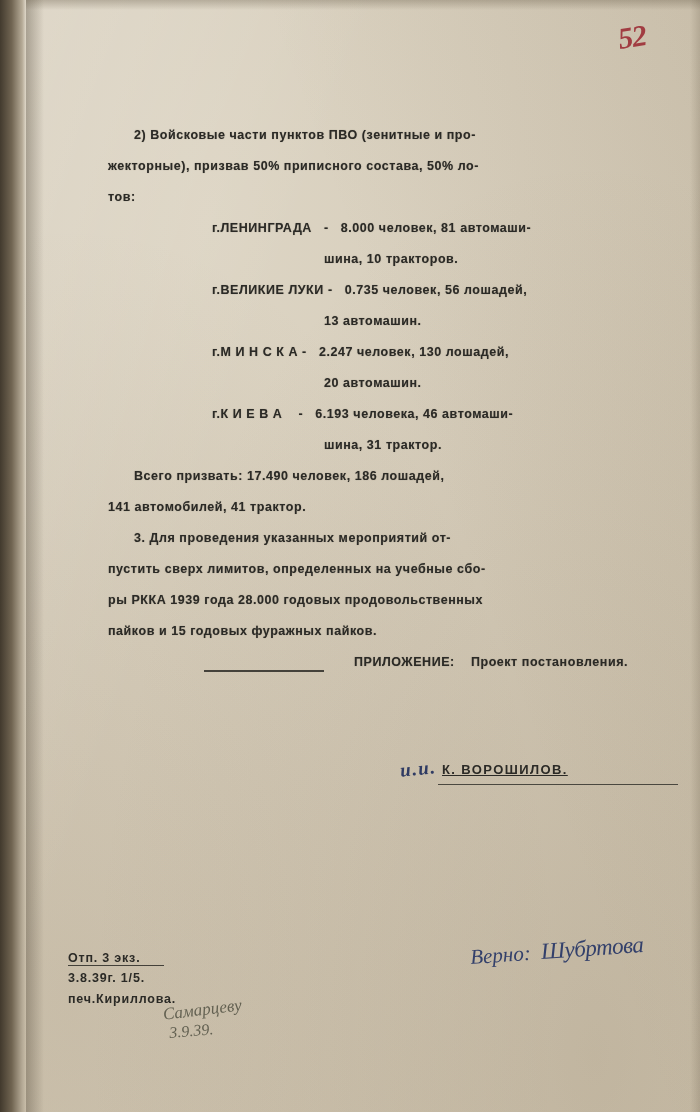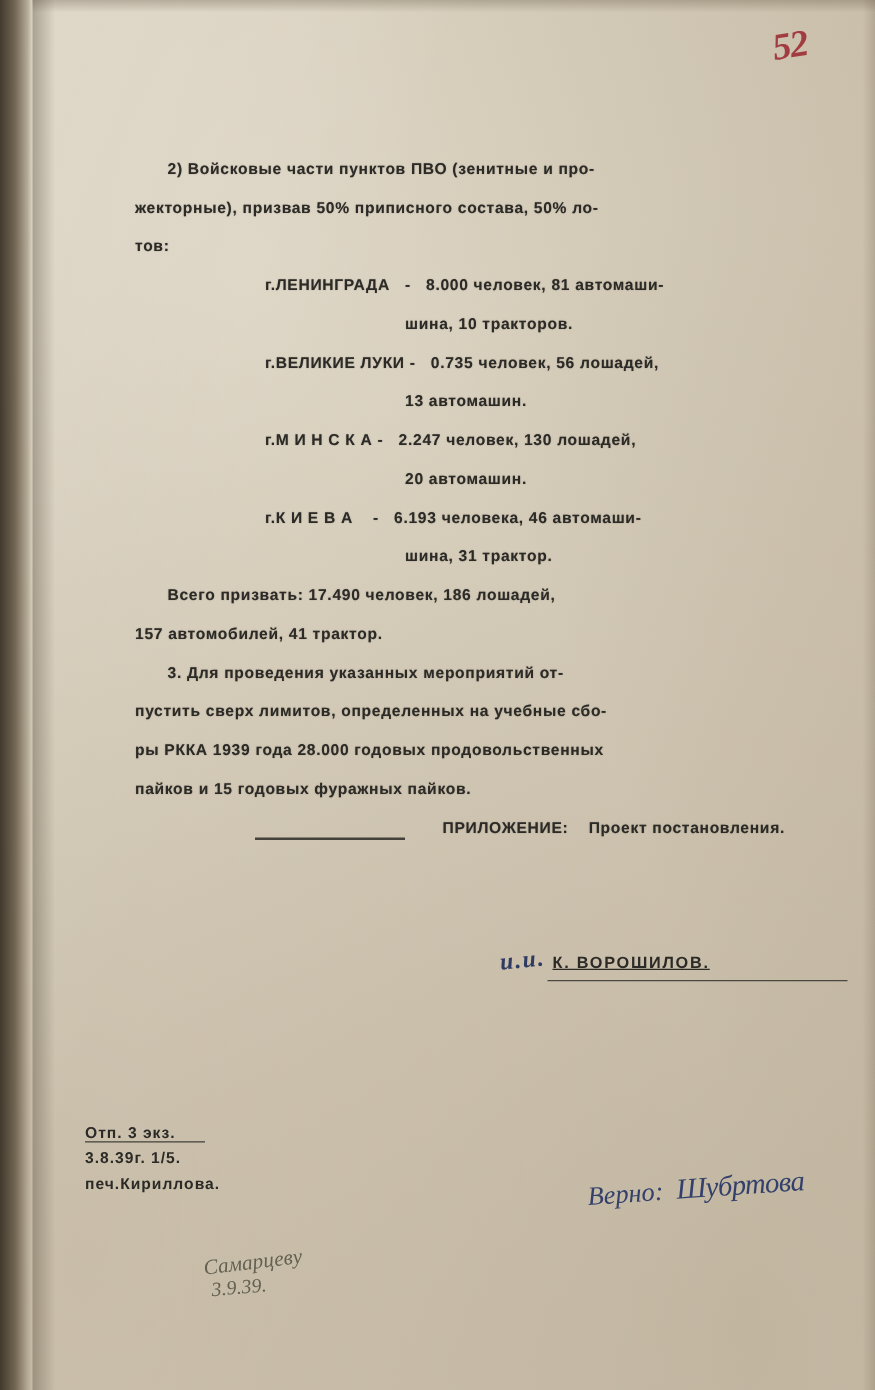--- a/index.html
+++ b/index.html
@@ -130,21 +130,21 @@
     left: 330px;
     top: 22px;
     width: 240px;
     border-bottom: 1.6px solid #2b2a26;
     opacity: 0.8;
   }
 
   .footer-block {
     position: absolute;
     left: 68px;
-    top: 896px;
+    top: 948px;
     color: #2b2a26;
     font-family: "Liberation Sans", sans-serif;
     font-size: 12.5px;
     letter-spacing: 0.8px;
     font-weight: 600;
     line-height: 21px;
   }
   .footer-block .ln { white-space: pre; }
   .footer-underline {
     width: 96px;
@@ -218,21 +218,21 @@
 
       <div class="row"><span>г.М И Н С К А</span><span>&nbsp;</span><span>-</span><span>&nbsp;&nbsp;&nbsp;</span><span>2.247 человек, 130 лошадей,</span></div>
       <div class="cont">20 автомашин.</div>
 
       <div class="row"><span>г.К И Е В А</span><span>&nbsp;&nbsp;&nbsp;&nbsp;</span><span>-</span><span>&nbsp;&nbsp;&nbsp;</span><span>6.193 человека, 46 автомаши-</span></div>
       <div class="cont">шина, 31 трактор.</div>
 
     </div>
 
     <div class="ln indent-1">Всего призвать: 17.490 человек, 186 лошадей,</div>
-    <div class="ln">157 автомобилей, 41 трактор.</div>
+    <div class="ln">141 автомобилей, 41 трактор.</div>
 
     <div class="ln indent-1">3. Для проведения указанных мероприятий от-</div>
     <div class="ln">пустить сверх лимитов, определенных на учебные сбо-</div>
     <div class="ln">ры РККА 1939 года 28.000 годовых продовольственных</div>
     <div class="ln">пайков и 15 годовых фуражных пайков.</div>
 
     <div class="attachment"><span>ПРИЛОЖЕНИЕ:</span><span>&nbsp;&nbsp;&nbsp;&nbsp;</span><span>Проект постановления.</span></div>
     <div class="attachment-underline"></div>
 
   </div>

